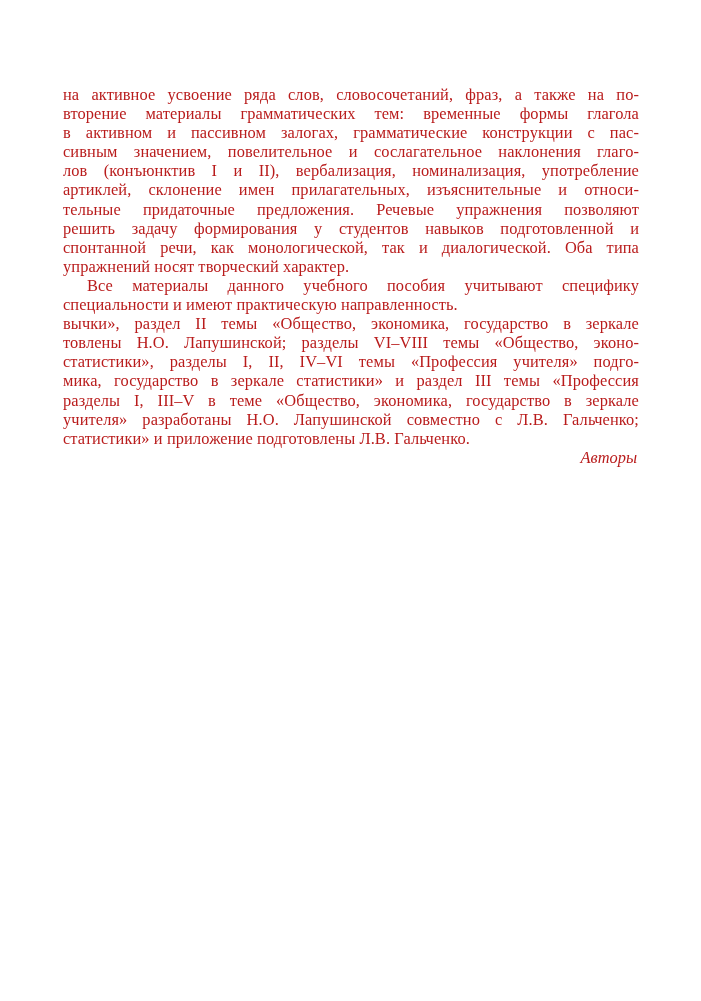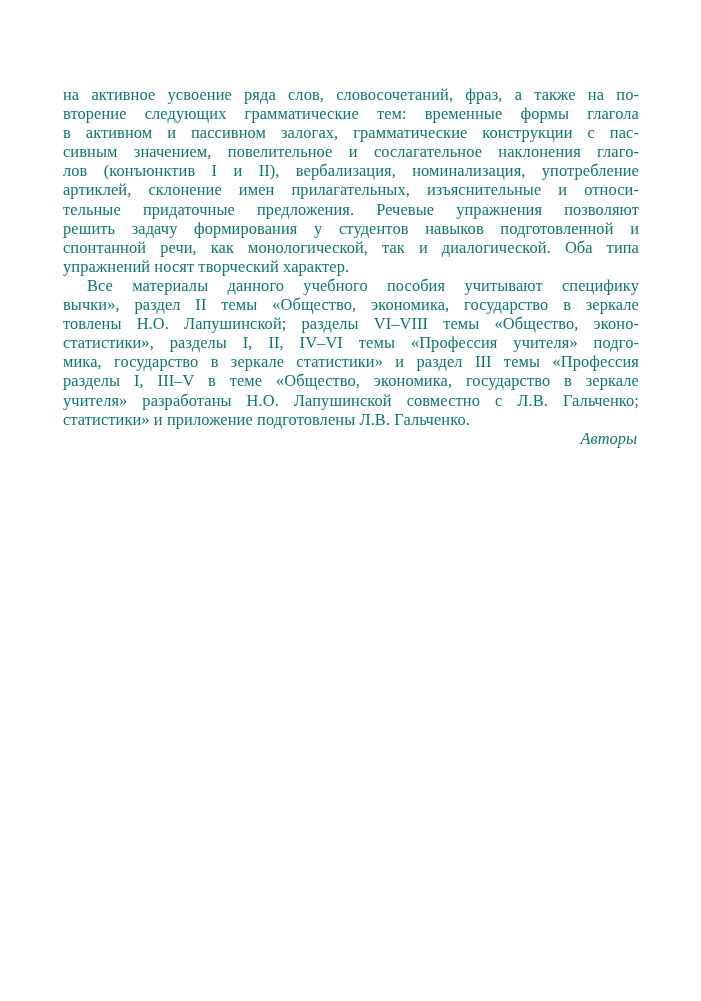--- a/index.html
+++ b/index.html
@@ -7,21 +7,21 @@
     padding: 0;
     background: #ffffff;
   }
   .page {
     position: relative;
     width: 701px;
     height: 1001px;
     background: #ffffff;
     overflow: hidden;
     font-family: "Liberation Serif", serif;
-    color: #0f766e;
+    color: #b91c1c;
   }
   .text-block {
     position: absolute;
     left: 63px;
     top: 85px;
     width: 576px;
     font-size: 16.4px;
     line-height: 19.1px;
   }
   .paragraph {
@@ -47,32 +47,33 @@
   }
 </style>
 </head>
 <body>
 
 <div class="page">
   <div class="text-block">
 
     <div class="paragraph">
         <div class="line">на активное усвоение ряда слов, словосочетаний, фраз, а также на по-</div>
-        <div class="line">вторение следующих грамматические тем: временные формы глагола</div>
+        <div class="line">вторение материалы грамматических тем: временные формы глагола</div>
         <div class="line">в активном и пассивном залогах, грамматические конструкции с пас-</div>
         <div class="line">сивным значением, повелительное и сослагательное наклонения глаго-</div>
         <div class="line">лов (конъюнктив I и II), вербализация, номинализация, употребление</div>
         <div class="line">артиклей, склонение имен прилагательных, изъяснительные и относи-</div>
         <div class="line">тельные придаточные предложения. Речевые упражнения позволяют</div>
         <div class="line">решить задачу формирования у студентов навыков подготовленной и</div>
         <div class="line">спонтанной речи, как монологической, так и диалогической. Оба типа</div>
         <div class="line last">упражнений носят творческий характер.</div>
       </div>
       <div class="paragraph">
         <div class="line first-indent">Все материалы данного учебного пособия учитывают специфику</div>
+        <div class="line last">специальности и имеют практическую направленность.</div>
       </div>
       <div class="paragraph">
         <div class="line">вычки», раздел II темы «Общество, экономика, государство в зеркале</div>
         <div class="line">товлены Н.О. Лапушинской; разделы VI–VIII темы «Общество, эконо-</div>
         <div class="line">статистики», разделы I, II, IV–VI темы «Профессия учителя» подго-</div>
         <div class="line">мика, государство в зеркале статистики» и раздел III темы «Профессия</div>
         <div class="line">разделы I, III–V в теме «Общество, экономика, государство в зеркале</div>
         <div class="line">учителя» разработаны Н.О. Лапушинской совместно с Л.В. Гальченко;</div>
         <div class="line last">статистики» и приложение подготовлены Л.В. Гальченко.</div>
       </div>

